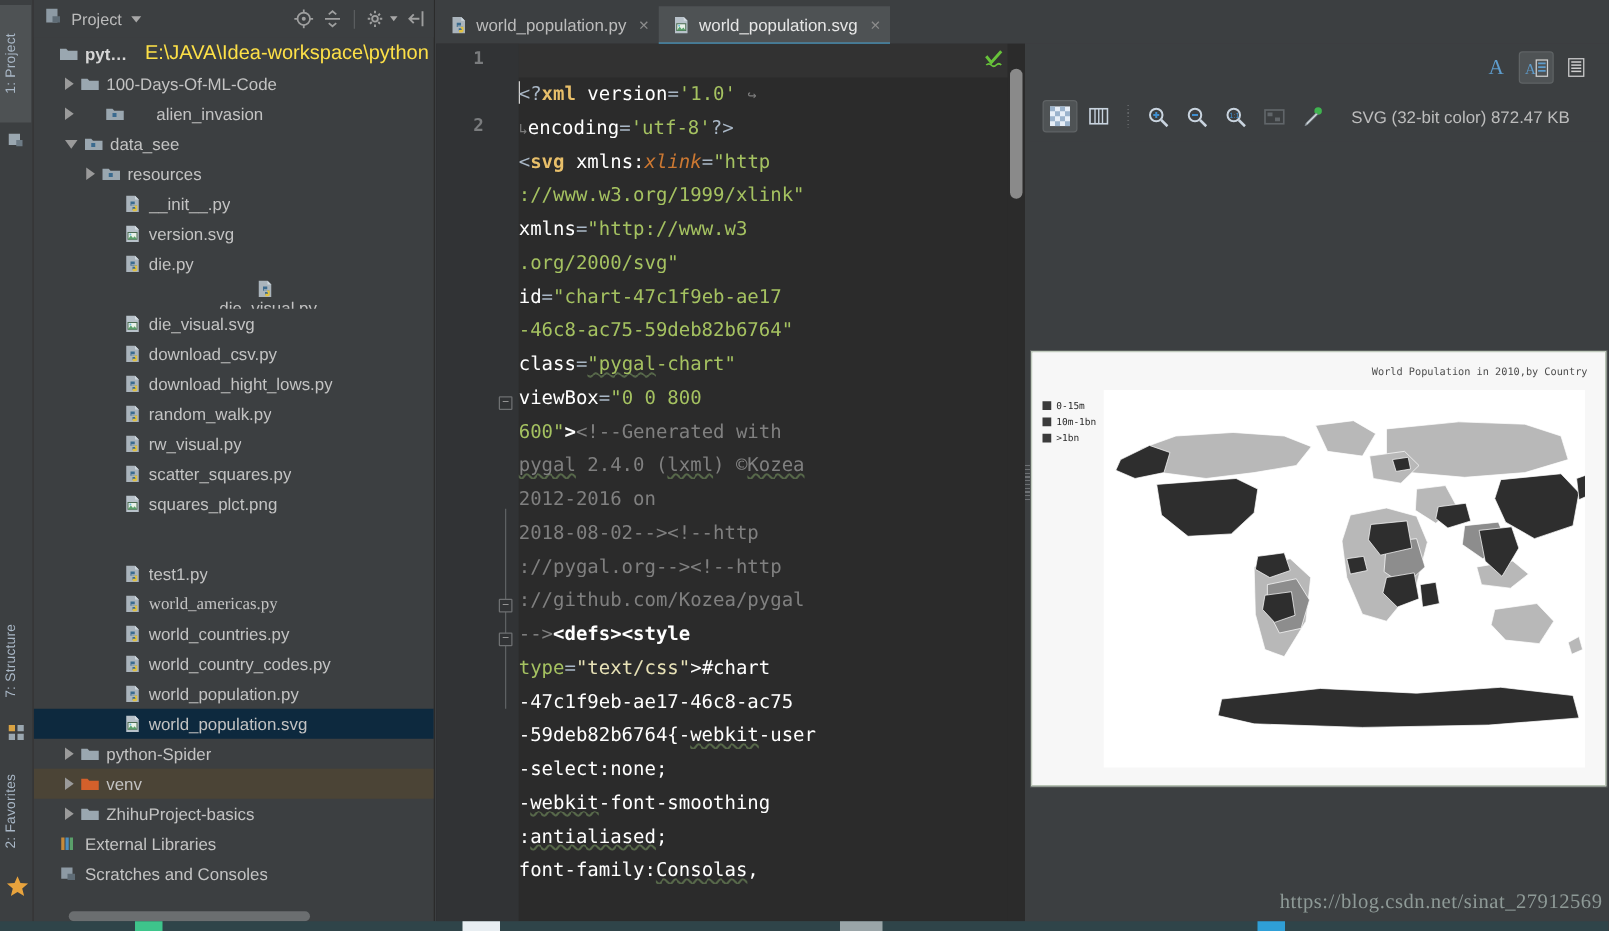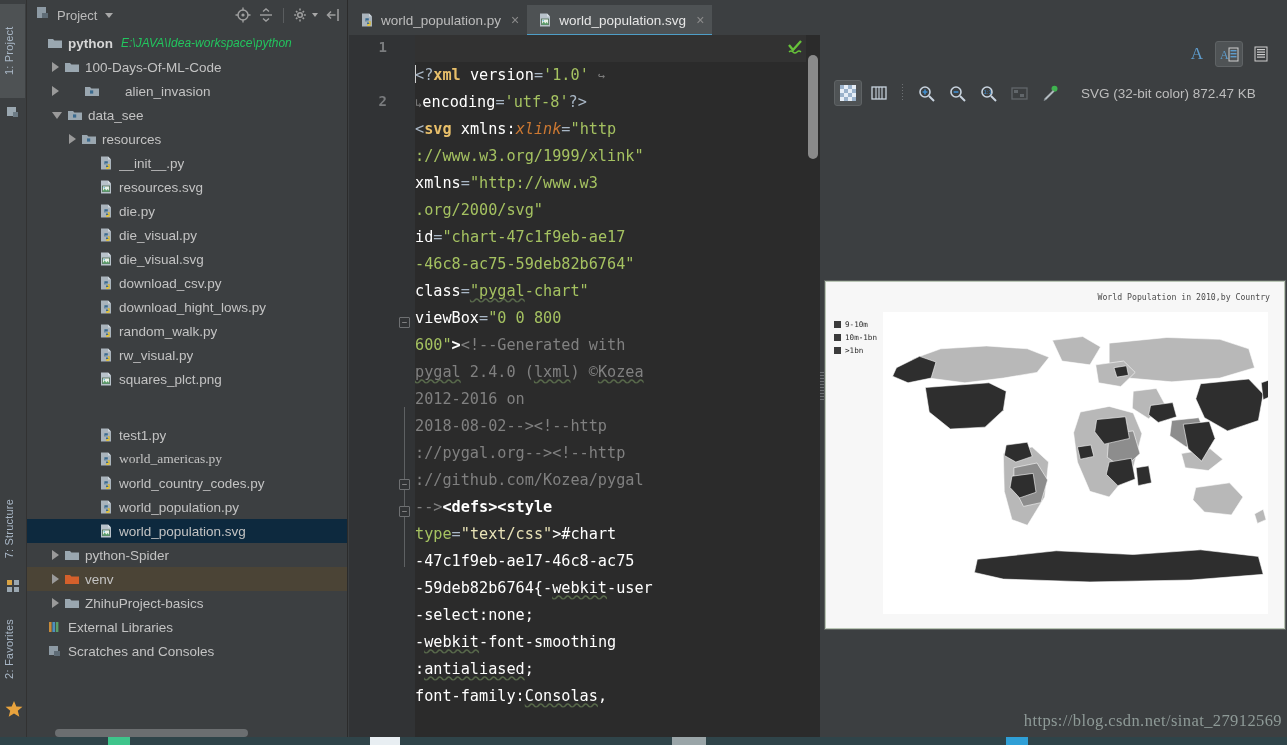--- a/index.html
+++ b/index.html
@@ -67,21 +67,21 @@
     border-top: 5px solid transparent; border-bottom: 5px solid transparent;
     border-left: 7px solid #9a9a9a;
   }
   .arrow.open {
     border-left: 5px solid transparent; border-right: 5px solid transparent;
     border-top: 7px solid #9a9a9a;
   }
   .arrow.none { width: 7px; margin-right: 5px; }
   .ficon { width: 16px; height: 16px; margin-right: 5px; flex: 0 0 auto; }
   .rlabel { overflow: hidden; text-overflow: ellipsis; }
-  .rpath { color: #22c55e; font-size: 12px; margin-left: 8px; font-style: italic; }
+  .rpath { color: #fde047; font-size: 16px; margin-left: 8px; }
   .rlabel.bold { font-weight: bold; color: #d6d6d6; }
 
   .tree-hscroll {
     position: absolute; left: 27px; bottom: 8px; width: 321px; height: 9px;
   }
   .tree-hscroll .thumb {
     position: absolute; left: 28px; top: 1px; width: 193px; height: 8px;
     background: #6b6e70; border-radius: 4px;
   }
 
@@ -343,33 +343,33 @@
         </div>
         <div class="row" style="padding-left: 59px;">
           <span class="arrow none"></span>
           <span class="ficon"><svg width="16" height="16" viewBox="0 0 16 16">
               <path d="M3 1.5h7l3 3V14.5H3z" fill="#b8c2ca"></path>
               <path d="M10 1.5l3 3h-3z" fill="#d6dee4"></path>
               <rect x="4.4" y="7" width="7.2" height="5.4" fill="#e8f0e8" stroke="#4a6b52" stroke-width=".8"></rect>
               <path d="M4.4 12.4l2.3-3 1.7 2 1.3-1.5 1.9 2.5z" fill="#5aa06a"></path>
               <circle cx="6.3" cy="8.6" r=".8" fill="#6bbcd8"></circle>
             </svg></span>
-          <span class="rlabel">resources.svg</span>
+          <span class="rlabel">version.svg</span>
         </div>
         <div class="row" style="padding-left: 59px;">
           <span class="arrow none"></span>
           <span class="ficon"><svg width="16" height="16" viewBox="0 0 16 16">
               <path d="M3 1.5h7l3 3V14.5H3z" fill="#aab4bc"></path>
               <path d="M10 1.5l3 3h-3z" fill="#cdd6dd"></path>
               <path d="M6.4 6.2h3.4v2.2H7.1v.9h4.3v3.4H8v-2.2h2.7v-.9H6.4z" fill="#3b6b8f"></path>
               <path d="M9.4 9.3h2.4v3.2c0 .8-.6 1.4-1.4 1.4H8.2V12h2.3z" fill="#e0c040"></path>
             </svg></span>
           <span class="rlabel">die.py</span>
         </div>
-        <div class="row" style="padding-left: 59px;">
+        <div class="row" style="padding-left: 59px; flex-direction: column;">
           <span class="arrow none"></span>
           <span class="ficon"><svg width="16" height="16" viewBox="0 0 16 16">
               <path d="M3 1.5h7l3 3V14.5H3z" fill="#aab4bc"></path>
               <path d="M10 1.5l3 3h-3z" fill="#cdd6dd"></path>
               <path d="M6.4 6.2h3.4v2.2H7.1v.9h4.3v3.4H8v-2.2h2.7v-.9H6.4z" fill="#3b6b8f"></path>
               <path d="M9.4 9.3h2.4v3.2c0 .8-.6 1.4-1.4 1.4H8.2V12h2.3z" fill="#e0c040"></path>
             </svg></span>
           <span class="rlabel">die_visual.py</span>
         </div>
         <div class="row" style="padding-left: 59px;">
@@ -416,20 +416,30 @@
         <div class="row" style="padding-left: 59px;">
           <span class="arrow none"></span>
           <span class="ficon"><svg width="16" height="16" viewBox="0 0 16 16">
               <path d="M3 1.5h7l3 3V14.5H3z" fill="#aab4bc"></path>
               <path d="M10 1.5l3 3h-3z" fill="#cdd6dd"></path>
               <path d="M6.4 6.2h3.4v2.2H7.1v.9h4.3v3.4H8v-2.2h2.7v-.9H6.4z" fill="#3b6b8f"></path>
               <path d="M9.4 9.3h2.4v3.2c0 .8-.6 1.4-1.4 1.4H8.2V12h2.3z" fill="#e0c040"></path>
             </svg></span>
           <span class="rlabel">rw_visual.py</span>
         </div>
+        <div class="row" style="padding-left: 59px;">
+          <span class="arrow none"></span>
+          <span class="ficon"><svg width="16" height="16" viewBox="0 0 16 16">
+              <path d="M3 1.5h7l3 3V14.5H3z" fill="#aab4bc"></path>
+              <path d="M10 1.5l3 3h-3z" fill="#cdd6dd"></path>
+              <path d="M6.4 6.2h3.4v2.2H7.1v.9h4.3v3.4H8v-2.2h2.7v-.9H6.4z" fill="#3b6b8f"></path>
+              <path d="M9.4 9.3h2.4v3.2c0 .8-.6 1.4-1.4 1.4H8.2V12h2.3z" fill="#e0c040"></path>
+            </svg></span>
+          <span class="rlabel">scatter_squares.py</span>
+        </div>
         <div class="row" style="padding-left: 59px; align-items: center;">
           <span class="arrow none"></span>
           <span class="ficon"><svg width="16" height="16" viewBox="0 0 16 16">
               <path d="M3 1.5h7l3 3V14.5H3z" fill="#b8c2ca"></path>
               <path d="M10 1.5l3 3h-3z" fill="#d6dee4"></path>
               <rect x="4.4" y="7" width="7.2" height="5.4" fill="#e8f0e8" stroke="#4a6b52" stroke-width=".8"></rect>
               <path d="M4.4 12.4l2.3-3 1.7 2 1.3-1.5 1.9 2.5z" fill="#5aa06a"></path>
               <circle cx="6.3" cy="8.6" r=".8" fill="#6bbcd8"></circle>
             </svg></span>
           <span class="rlabel">squares_plct.png</span>
@@ -446,20 +456,30 @@
         </div>
         <div class="row" style="padding-left: 59px; font-family: Liberation Serif, serif;">
           <span class="arrow none"></span>
           <span class="ficon"><svg width="16" height="16" viewBox="0 0 16 16">
               <path d="M3 1.5h7l3 3V14.5H3z" fill="#aab4bc"></path>
               <path d="M10 1.5l3 3h-3z" fill="#cdd6dd"></path>
               <path d="M6.4 6.2h3.4v2.2H7.1v.9h4.3v3.4H8v-2.2h2.7v-.9H6.4z" fill="#3b6b8f"></path>
               <path d="M9.4 9.3h2.4v3.2c0 .8-.6 1.4-1.4 1.4H8.2V12h2.3z" fill="#e0c040"></path>
             </svg></span>
           <span class="rlabel">world_americas.py</span>
+        </div>
+        <div class="row" style="padding-left: 59px;">
+          <span class="arrow none"></span>
+          <span class="ficon"><svg width="16" height="16" viewBox="0 0 16 16">
+              <path d="M3 1.5h7l3 3V14.5H3z" fill="#aab4bc"></path>
+              <path d="M10 1.5l3 3h-3z" fill="#cdd6dd"></path>
+              <path d="M6.4 6.2h3.4v2.2H7.1v.9h4.3v3.4H8v-2.2h2.7v-.9H6.4z" fill="#3b6b8f"></path>
+              <path d="M9.4 9.3h2.4v3.2c0 .8-.6 1.4-1.4 1.4H8.2V12h2.3z" fill="#e0c040"></path>
+            </svg></span>
+          <span class="rlabel">world_countries.py</span>
         </div>
         <div class="row" style="padding-left: 59px;">
           <span class="arrow none"></span>
           <span class="ficon"><svg width="16" height="16" viewBox="0 0 16 16">
               <path d="M3 1.5h7l3 3V14.5H3z" fill="#aab4bc"></path>
               <path d="M10 1.5l3 3h-3z" fill="#cdd6dd"></path>
               <path d="M6.4 6.2h3.4v2.2H7.1v.9h4.3v3.4H8v-2.2h2.7v-.9H6.4z" fill="#3b6b8f"></path>
               <path d="M9.4 9.3h2.4v3.2c0 .8-.6 1.4-1.4 1.4H8.2V12h2.3z" fill="#e0c040"></path>
             </svg></span>
           <span class="rlabel">world_country_codes.py</span>
@@ -678,21 +698,21 @@
           <div class="img-info">SVG (32-bit color) 872.47 KB</div>
         </div>
 
         <div class="canvas-area">
           <div class="svg-frame">
             <div class="chart">
               <div class="chart-title">World Population in 2010,by Country</div>
               <div class="legend" id="legend">
                   <div class="lrow">
                     <span class="sw" style="background: rgb(59, 59, 59);"></span>
-                    <span class="ltxt">9-10m</span>
+                    <span class="ltxt">0-15m</span>
                   </div>
                   <div class="lrow">
                     <span class="sw" style="background: rgb(59, 59, 59);"></span>
                     <span class="ltxt">10m-1bn</span>
                   </div>
                   <div class="lrow">
                     <span class="sw" style="background: rgb(59, 59, 59);"></span>
                     <span class="ltxt">&gt;1bn</span>
                   </div>
                 </div>

